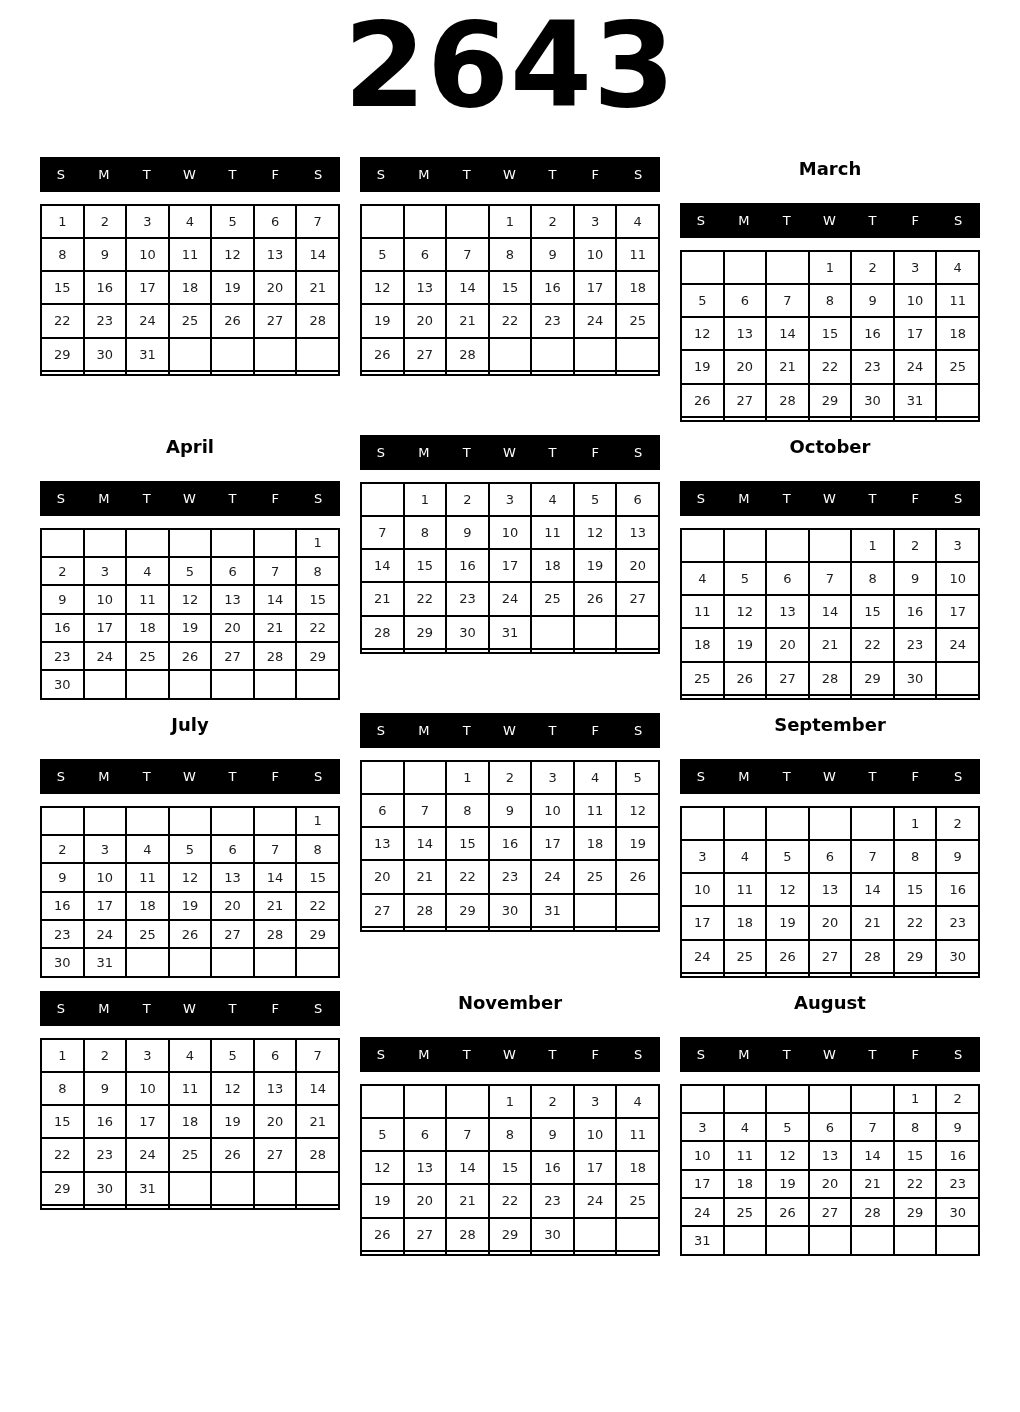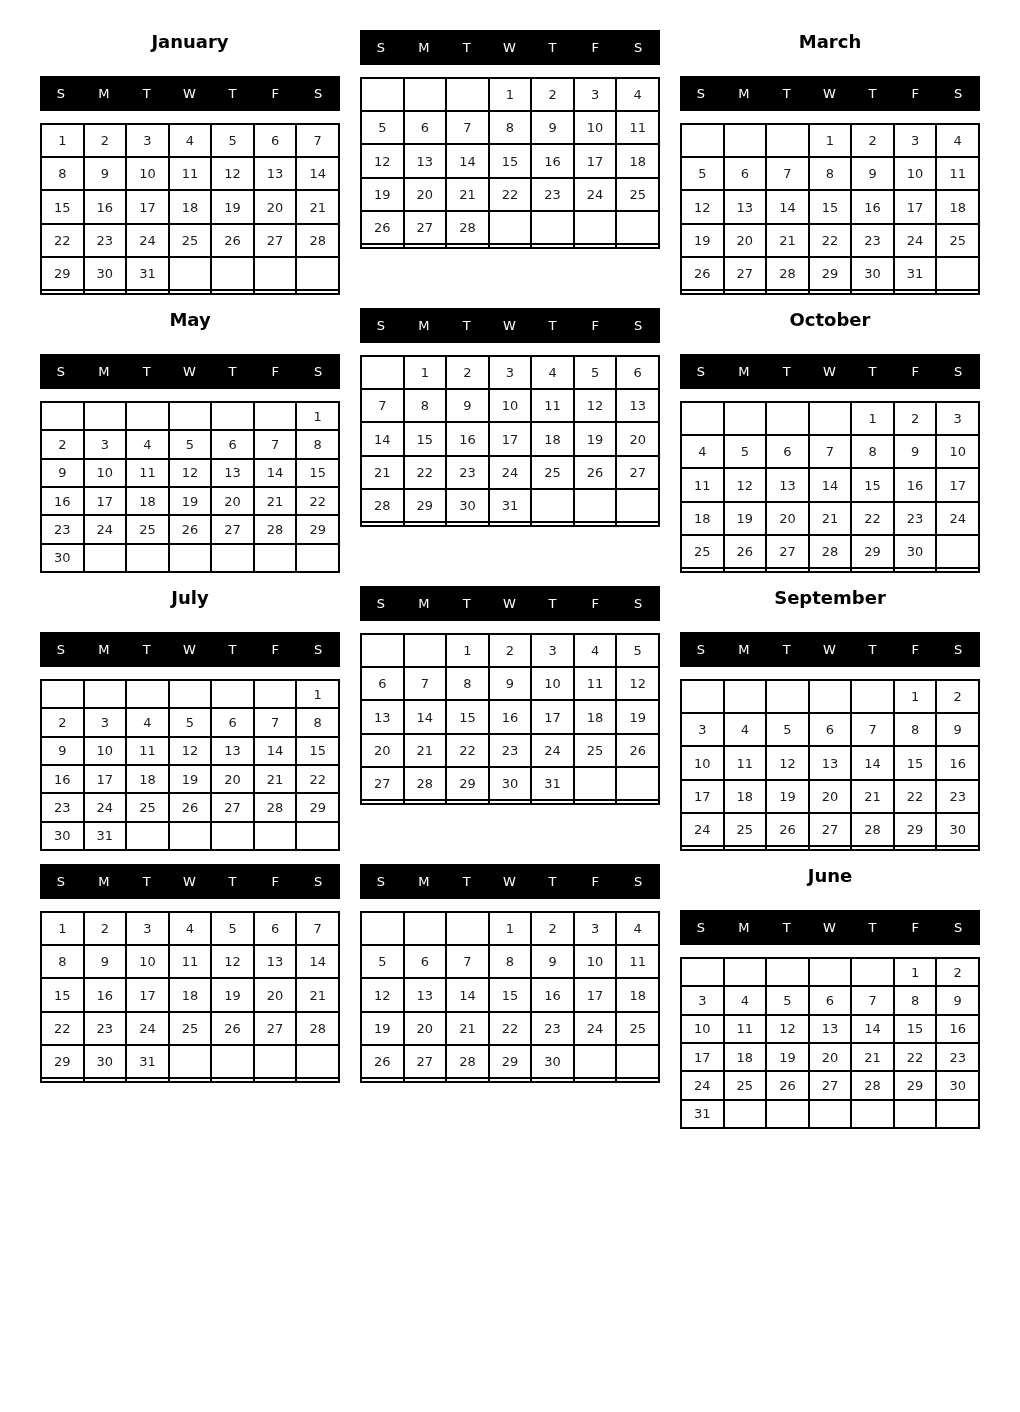--- a/index.html
+++ b/index.html
@@ -67,23 +67,23 @@
     vertical-align: middle;
     font-size: 13px;
     padding: 0;
     background: #ffffff;
   }
 </style>
 </head>
 <body>
 
 <div class="page">
+  <h1 class="year-title">2643</h1>
   <div class="months">
       <section class="month">
-        <h2 class="month-name" style="color: rgb(0, 0, 0);">January</h2>
         <div class="dow-header" style="background: rgb(0, 0, 0);">
           <span class="dow" style="color: rgb(255, 255, 255);">S</span>
           <span class="dow" style="color: rgb(255, 255, 255);">M</span>
           <span class="dow" style="color: rgb(255, 255, 255);">T</span>
           <span class="dow" style="color: rgb(255, 255, 255);">W</span>
           <span class="dow" style="color: rgb(255, 255, 255);">T</span>
           <span class="dow" style="color: rgb(255, 255, 255);">F</span>
           <span class="dow" style="color: rgb(255, 255, 255);">S</span>
         </div>
         <table class="days">
@@ -278,21 +278,21 @@
               <td class="day" style="border-color: rgb(0, 0, 0); color: rgb(28, 28, 28);"></td>
               <td class="day" style="border-color: rgb(0, 0, 0); color: rgb(28, 28, 28);"></td>
               <td class="day" style="border-color: rgb(0, 0, 0); color: rgb(28, 28, 28);"></td>
               <td class="day" style="border-color: rgb(0, 0, 0); color: rgb(28, 28, 28);"></td>
               <td class="day" style="border-color: rgb(0, 0, 0); color: rgb(28, 28, 28);"></td>
             </tr>
           </tbody>
         </table>
       </section>
       <section class="month">
-        <h2 class="month-name" style="color: rgb(0, 0, 0);">May</h2>
+        <h2 class="month-name" style="color: rgb(0, 0, 0);">April</h2>
         <div class="dow-header" style="background: rgb(0, 0, 0);">
           <span class="dow" style="color: rgb(255, 255, 255);">S</span>
           <span class="dow" style="color: rgb(255, 255, 255);">M</span>
           <span class="dow" style="color: rgb(255, 255, 255);">T</span>
           <span class="dow" style="color: rgb(255, 255, 255);">W</span>
           <span class="dow" style="color: rgb(255, 255, 255);">T</span>
           <span class="dow" style="color: rgb(255, 255, 255);">F</span>
           <span class="dow" style="color: rgb(255, 255, 255);">S</span>
         </div>
         <table class="days">
@@ -765,90 +765,91 @@
               <td class="day" style="border-color: rgb(0, 0, 0); color: rgb(28, 28, 28);"></td>
               <td class="day" style="border-color: rgb(0, 0, 0); color: rgb(28, 28, 28);"></td>
               <td class="day" style="border-color: rgb(0, 0, 0); color: rgb(28, 28, 28);"></td>
               <td class="day" style="border-color: rgb(0, 0, 0); color: rgb(28, 28, 28);"></td>
               <td class="day" style="border-color: rgb(0, 0, 0); color: rgb(28, 28, 28);"></td>
             </tr>
           </tbody>
         </table>
       </section>
       <section class="month">
-        <div class="dow-header" style="background: rgb(0, 0, 0);">
-          <span class="dow" style="color: rgb(255, 255, 255);">S</span>
-          <span class="dow" style="color: rgb(255, 255, 255);">M</span>
-          <span class="dow" style="color: rgb(255, 255, 255);">T</span>
-          <span class="dow" style="color: rgb(255, 255, 255);">W</span>
-          <span class="dow" style="color: rgb(255, 255, 255);">T</span>
-          <span class="dow" style="color: rgb(255, 255, 255);">F</span>
-          <span class="dow" style="color: rgb(255, 255, 255);">S</span>
-        </div>
-        <table class="days">
-          <tbody>
-            <tr>
-              <td class="day" style="border-color: rgb(0, 0, 0); color: rgb(28, 28, 28);"></td>
-              <td class="day" style="border-color: rgb(0, 0, 0); color: rgb(28, 28, 28);"></td>
-              <td class="day" style="border-color: rgb(0, 0, 0); color: rgb(28, 28, 28);"></td>
-              <td class="day" style="border-color: rgb(0, 0, 0); color: rgb(28, 28, 28);">1</td>
-              <td class="day" style="border-color: rgb(0, 0, 0); color: rgb(28, 28, 28);">2</td>
-              <td class="day" style="border-color: rgb(0, 0, 0); color: rgb(28, 28, 28);">3</td>
-              <td class="day" style="border-color: rgb(0, 0, 0); color: rgb(28, 28, 28);">4</td>
-            </tr>
-            <tr>
-              <td class="day" style="border-color: rgb(0, 0, 0); color: rgb(28, 28, 28);">5</td>
-              <td class="day" style="border-color: rgb(0, 0, 0); color: rgb(28, 28, 28);">6</td>
-              <td class="day" style="border-color: rgb(0, 0, 0); color: rgb(28, 28, 28);">7</td>
-              <td class="day" style="border-color: rgb(0, 0, 0); color: rgb(28, 28, 28);">8</td>
-              <td class="day" style="border-color: rgb(0, 0, 0); color: rgb(28, 28, 28);">9</td>
-              <td class="day" style="border-color: rgb(0, 0, 0); color: rgb(28, 28, 28);">10</td>
-              <td class="day" style="border-color: rgb(0, 0, 0); color: rgb(28, 28, 28);">11</td>
-            </tr>
-            <tr>
-              <td class="day" style="border-color: rgb(0, 0, 0); color: rgb(28, 28, 28);">12</td>
-              <td class="day" style="border-color: rgb(0, 0, 0); color: rgb(28, 28, 28);">13</td>
-              <td class="day" style="border-color: rgb(0, 0, 0); color: rgb(28, 28, 28);">14</td>
-              <td class="day" style="border-color: rgb(0, 0, 0); color: rgb(28, 28, 28);">15</td>
-              <td class="day" style="border-color: rgb(0, 0, 0); color: rgb(28, 28, 28);">16</td>
-              <td class="day" style="border-color: rgb(0, 0, 0); color: rgb(28, 28, 28);">17</td>
-              <td class="day" style="border-color: rgb(0, 0, 0); color: rgb(28, 28, 28);">18</td>
-            </tr>
-            <tr>
-              <td class="day" style="border-color: rgb(0, 0, 0); color: rgb(28, 28, 28);">19</td>
-              <td class="day" style="border-color: rgb(0, 0, 0); color: rgb(28, 28, 28);">20</td>
-              <td class="day" style="border-color: rgb(0, 0, 0); color: rgb(28, 28, 28);">21</td>
-              <td class="day" style="border-color: rgb(0, 0, 0); color: rgb(28, 28, 28);">22</td>
-              <td class="day" style="border-color: rgb(0, 0, 0); color: rgb(28, 28, 28);">23</td>
-              <td class="day" style="border-color: rgb(0, 0, 0); color: rgb(28, 28, 28);">24</td>
-              <td class="day" style="border-color: rgb(0, 0, 0); color: rgb(28, 28, 28);">25</td>
-            </tr>
-            <tr>
-              <td class="day" style="border-color: rgb(0, 0, 0); color: rgb(28, 28, 28);">26</td>
-              <td class="day" style="border-color: rgb(0, 0, 0); color: rgb(28, 28, 28);">27</td>
-              <td class="day" style="border-color: rgb(0, 0, 0); color: rgb(28, 28, 28);">28</td>
-              <td class="day" style="border-color: rgb(0, 0, 0); color: rgb(28, 28, 28);">29</td>
-              <td class="day" style="border-color: rgb(0, 0, 0); color: rgb(28, 28, 28);">30</td>
-              <td class="day" style="border-color: rgb(0, 0, 0); color: rgb(28, 28, 28);"></td>
-              <td class="day" style="border-color: rgb(0, 0, 0); color: rgb(28, 28, 28);"></td>
-            </tr>
-            <tr>
-              <td class="day" style="border-color: rgb(0, 0, 0); color: rgb(28, 28, 28);"></td>
-              <td class="day" style="border-color: rgb(0, 0, 0); color: rgb(28, 28, 28);"></td>
-              <td class="day" style="border-color: rgb(0, 0, 0); color: rgb(28, 28, 28);"></td>
-              <td class="day" style="border-color: rgb(0, 0, 0); color: rgb(28, 28, 28);"></td>
-              <td class="day" style="border-color: rgb(0, 0, 0); color: rgb(28, 28, 28);"></td>
-              <td class="day" style="border-color: rgb(0, 0, 0); color: rgb(28, 28, 28);"></td>
-              <td class="day" style="border-color: rgb(0, 0, 0); color: rgb(28, 28, 28);"></td>
-            </tr>
-          </tbody>
-        </table>
-      </section>
-      <section class="month">
-        <h2 class="month-name" style="color: rgb(0, 0, 0);">June</h2>
+        <h2 class="month-name" style="color: rgb(0, 0, 0);">November</h2>
+        <div class="dow-header" style="background: rgb(0, 0, 0);">
+          <span class="dow" style="color: rgb(255, 255, 255);">S</span>
+          <span class="dow" style="color: rgb(255, 255, 255);">M</span>
+          <span class="dow" style="color: rgb(255, 255, 255);">T</span>
+          <span class="dow" style="color: rgb(255, 255, 255);">W</span>
+          <span class="dow" style="color: rgb(255, 255, 255);">T</span>
+          <span class="dow" style="color: rgb(255, 255, 255);">F</span>
+          <span class="dow" style="color: rgb(255, 255, 255);">S</span>
+        </div>
+        <table class="days">
+          <tbody>
+            <tr>
+              <td class="day" style="border-color: rgb(0, 0, 0); color: rgb(28, 28, 28);"></td>
+              <td class="day" style="border-color: rgb(0, 0, 0); color: rgb(28, 28, 28);"></td>
+              <td class="day" style="border-color: rgb(0, 0, 0); color: rgb(28, 28, 28);"></td>
+              <td class="day" style="border-color: rgb(0, 0, 0); color: rgb(28, 28, 28);">1</td>
+              <td class="day" style="border-color: rgb(0, 0, 0); color: rgb(28, 28, 28);">2</td>
+              <td class="day" style="border-color: rgb(0, 0, 0); color: rgb(28, 28, 28);">3</td>
+              <td class="day" style="border-color: rgb(0, 0, 0); color: rgb(28, 28, 28);">4</td>
+            </tr>
+            <tr>
+              <td class="day" style="border-color: rgb(0, 0, 0); color: rgb(28, 28, 28);">5</td>
+              <td class="day" style="border-color: rgb(0, 0, 0); color: rgb(28, 28, 28);">6</td>
+              <td class="day" style="border-color: rgb(0, 0, 0); color: rgb(28, 28, 28);">7</td>
+              <td class="day" style="border-color: rgb(0, 0, 0); color: rgb(28, 28, 28);">8</td>
+              <td class="day" style="border-color: rgb(0, 0, 0); color: rgb(28, 28, 28);">9</td>
+              <td class="day" style="border-color: rgb(0, 0, 0); color: rgb(28, 28, 28);">10</td>
+              <td class="day" style="border-color: rgb(0, 0, 0); color: rgb(28, 28, 28);">11</td>
+            </tr>
+            <tr>
+              <td class="day" style="border-color: rgb(0, 0, 0); color: rgb(28, 28, 28);">12</td>
+              <td class="day" style="border-color: rgb(0, 0, 0); color: rgb(28, 28, 28);">13</td>
+              <td class="day" style="border-color: rgb(0, 0, 0); color: rgb(28, 28, 28);">14</td>
+              <td class="day" style="border-color: rgb(0, 0, 0); color: rgb(28, 28, 28);">15</td>
+              <td class="day" style="border-color: rgb(0, 0, 0); color: rgb(28, 28, 28);">16</td>
+              <td class="day" style="border-color: rgb(0, 0, 0); color: rgb(28, 28, 28);">17</td>
+              <td class="day" style="border-color: rgb(0, 0, 0); color: rgb(28, 28, 28);">18</td>
+            </tr>
+            <tr>
+              <td class="day" style="border-color: rgb(0, 0, 0); color: rgb(28, 28, 28);">19</td>
+              <td class="day" style="border-color: rgb(0, 0, 0); color: rgb(28, 28, 28);">20</td>
+              <td class="day" style="border-color: rgb(0, 0, 0); color: rgb(28, 28, 28);">21</td>
+              <td class="day" style="border-color: rgb(0, 0, 0); color: rgb(28, 28, 28);">22</td>
+              <td class="day" style="border-color: rgb(0, 0, 0); color: rgb(28, 28, 28);">23</td>
+              <td class="day" style="border-color: rgb(0, 0, 0); color: rgb(28, 28, 28);">24</td>
+              <td class="day" style="border-color: rgb(0, 0, 0); color: rgb(28, 28, 28);">25</td>
+            </tr>
+            <tr>
+              <td class="day" style="border-color: rgb(0, 0, 0); color: rgb(28, 28, 28);">26</td>
+              <td class="day" style="border-color: rgb(0, 0, 0); color: rgb(28, 28, 28);">27</td>
+              <td class="day" style="border-color: rgb(0, 0, 0); color: rgb(28, 28, 28);">28</td>
+              <td class="day" style="border-color: rgb(0, 0, 0); color: rgb(28, 28, 28);">29</td>
+              <td class="day" style="border-color: rgb(0, 0, 0); color: rgb(28, 28, 28);">30</td>
+              <td class="day" style="border-color: rgb(0, 0, 0); color: rgb(28, 28, 28);"></td>
+              <td class="day" style="border-color: rgb(0, 0, 0); color: rgb(28, 28, 28);"></td>
+            </tr>
+            <tr>
+              <td class="day" style="border-color: rgb(0, 0, 0); color: rgb(28, 28, 28);"></td>
+              <td class="day" style="border-color: rgb(0, 0, 0); color: rgb(28, 28, 28);"></td>
+              <td class="day" style="border-color: rgb(0, 0, 0); color: rgb(28, 28, 28);"></td>
+              <td class="day" style="border-color: rgb(0, 0, 0); color: rgb(28, 28, 28);"></td>
+              <td class="day" style="border-color: rgb(0, 0, 0); color: rgb(28, 28, 28);"></td>
+              <td class="day" style="border-color: rgb(0, 0, 0); color: rgb(28, 28, 28);"></td>
+              <td class="day" style="border-color: rgb(0, 0, 0); color: rgb(28, 28, 28);"></td>
+            </tr>
+          </tbody>
+        </table>
+      </section>
+      <section class="month">
+        <h2 class="month-name" style="color: rgb(0, 0, 0);">August</h2>
         <div class="dow-header" style="background: rgb(0, 0, 0);">
           <span class="dow" style="color: rgb(255, 255, 255);">S</span>
           <span class="dow" style="color: rgb(255, 255, 255);">M</span>
           <span class="dow" style="color: rgb(255, 255, 255);">T</span>
           <span class="dow" style="color: rgb(255, 255, 255);">W</span>
           <span class="dow" style="color: rgb(255, 255, 255);">T</span>
           <span class="dow" style="color: rgb(255, 255, 255);">F</span>
           <span class="dow" style="color: rgb(255, 255, 255);">S</span>
         </div>
         <table class="days">

